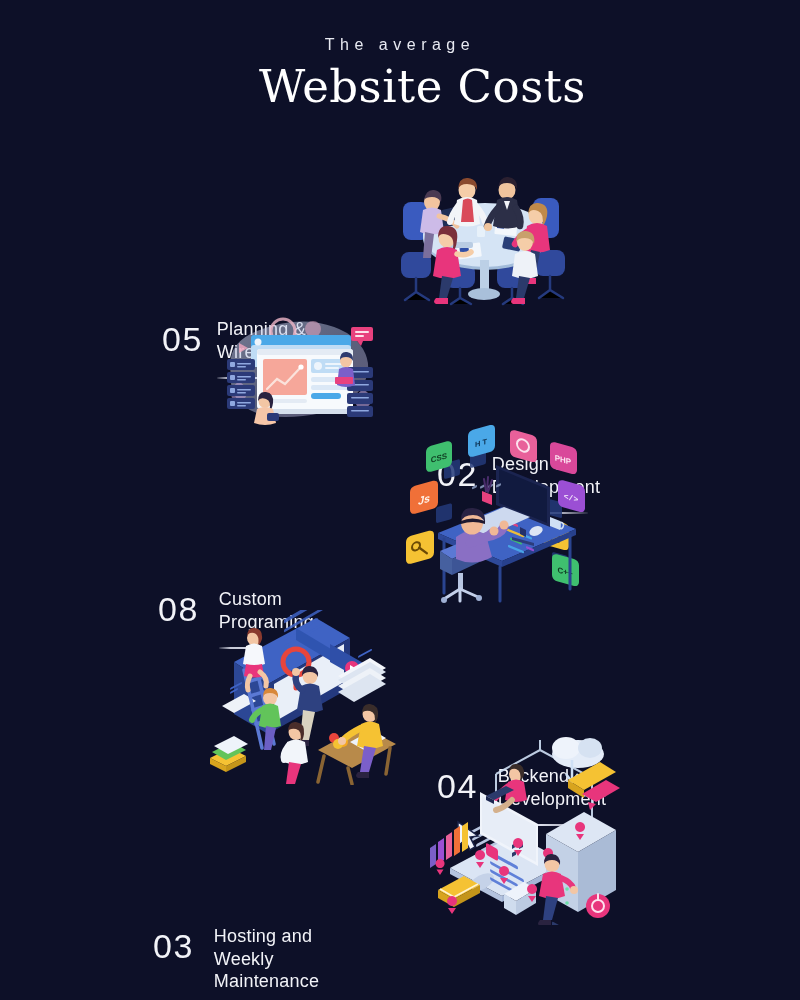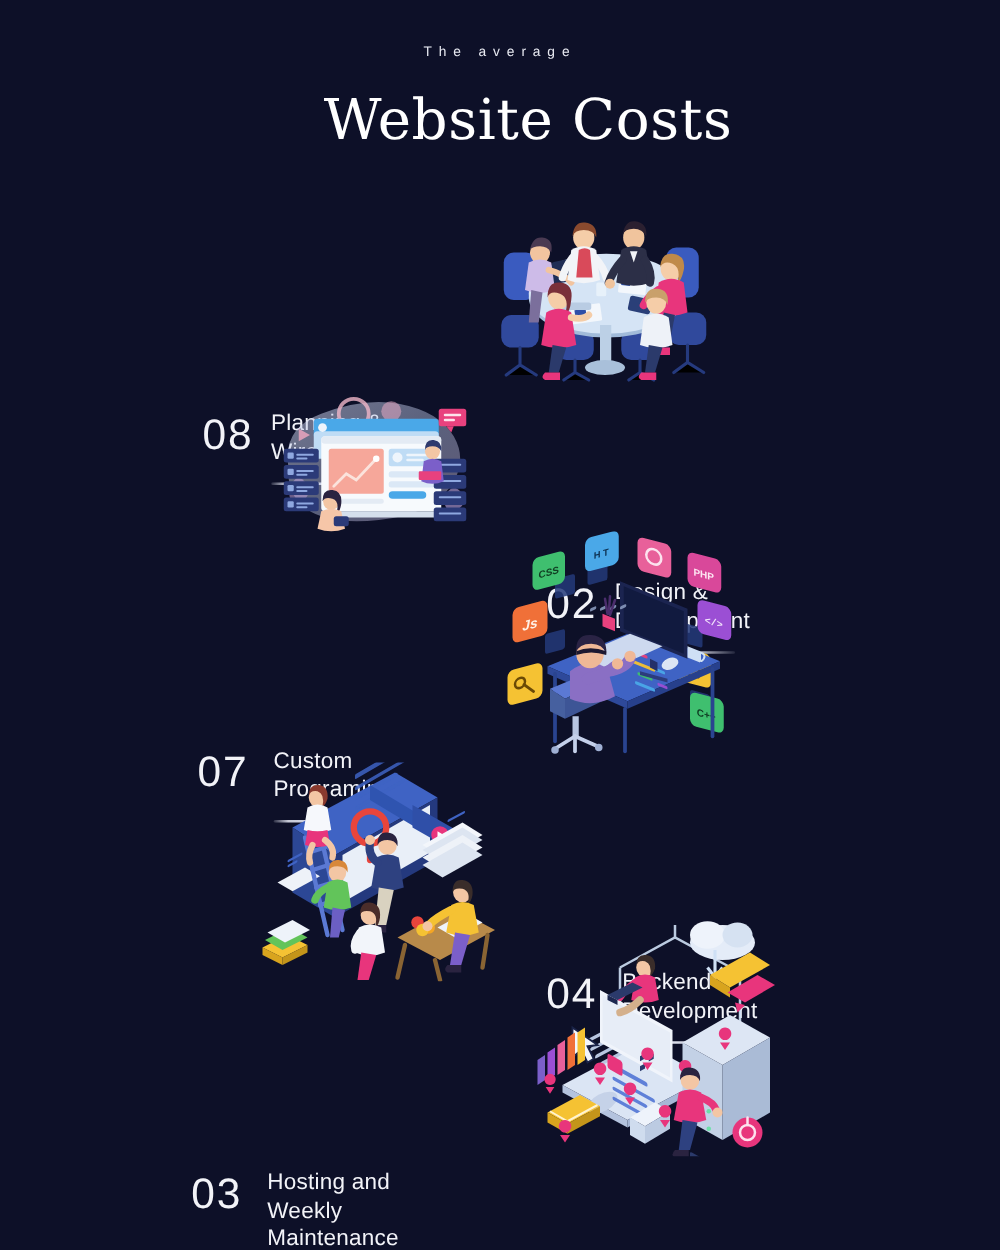--- a/index.html
+++ b/index.html
@@ -8,31 +8,31 @@
     background:#0d1028;
     font-family:"Liberation Sans", sans-serif;
     overflow:hidden;
     position:relative;
   }
 
   
   .header { width:100%; padding-top:36px; text-align:center; }
   .eyebrow {
     color:#e8eaf2;
-    font-size:11px;
+    font-size:16px;
     letter-spacing:5.5px;
     font-weight:400;
   }
   .main-title {
     font-family:"DejaVu Serif", serif;
     color:#ffffff;
     font-size:45px;
     font-weight:400;
     line-height:1.18;
-    margin-top:21px;
+    margin-top:6px;
     letter-spacing:0.5px;
     padding-left:45px;
   }
   .breadcrumb {
     color:#c8cbda;
     font-size:10.5px;
     line-height:15px;
     margin-top:10px;
     letter-spacing:0.3px;
   }
@@ -95,39 +95,39 @@
 <body>
 
 <div class="header">
   <div class="eyebrow">The average</div>
   <h1 class="main-title">Website Costs</h1>
 </div>
 
 <div class="steps">
 
   <div class="step step-01">
-    <div class="step-num">08</div>
+    <div class="step-num">05</div>
     <div class="step-label-wrap">
       <div class="step-label">Planning &amp;
 Wire Framing</div>
       <div class="step-rule"></div>
     </div>
   </div>
 
   <div class="step step-02">
     <div class="step-num">02</div>
     <div class="step-label-wrap">
       <div class="step-label">Design &amp;
 Development</div>
       <div class="step-rule"></div>
     </div>
   </div>
 
   <div class="step step-03">
-    <div class="step-num">07</div>
+    <div class="step-num">08</div>
     <div class="step-label-wrap" style="margin-left:20px;">
       <div class="step-label">Custom
 Programing</div>
       <div class="step-rule"></div>
     </div>
   </div>
 
   <div class="step step-04">
     <div class="step-num">04</div>
     <div class="step-label-wrap" style="margin-left:20px;">

